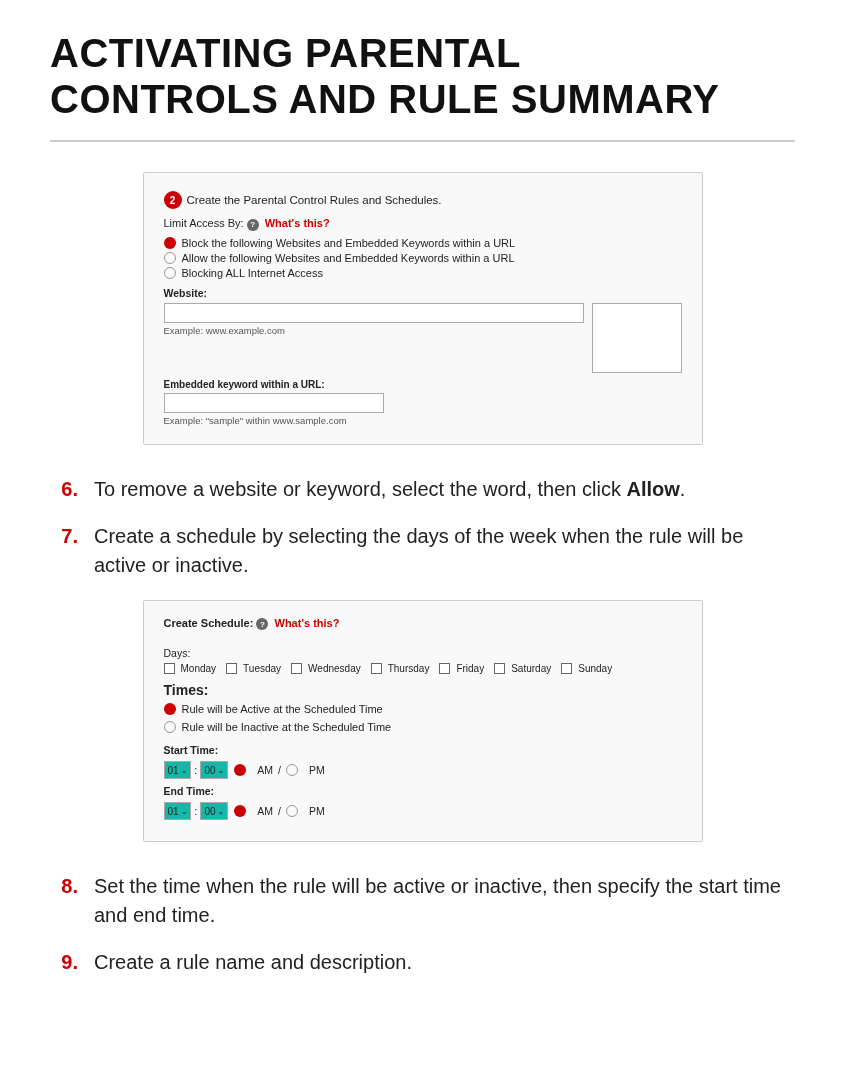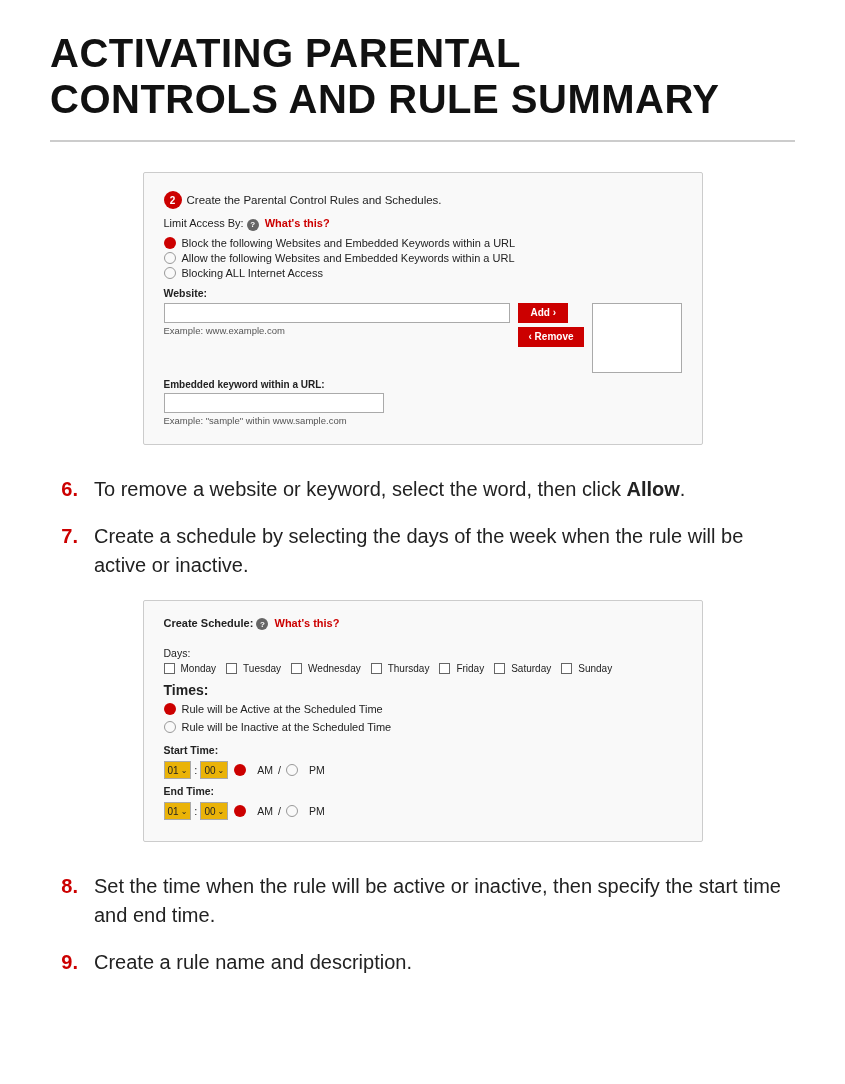--- a/index.html
+++ b/index.html
@@ -278,21 +278,21 @@
     }
 
     .time-label-text {
       font-weight: bold;
       margin-right: 6px;
       font-size: 10.5px;
     }
 
     .time-select {
       border: 1px solid #aaa;
-      background: #eab308;
+      background: #14b8a6;
       padding: 1px 3px;
       font-size: 10px;
       display: inline-flex;
       align-items: center;
       height: 18px;
     }
 
     .time-select .chevron {
       font-size: 8px;
       margin-left: 2px;
@@ -358,24 +358,20 @@
   <div class="radio-row">
     <span class="radio-dot-empty"></span>
     <span>Blocking ALL Internet Access</span>
   </div>
 
   <div class="website-label">Website:</div>
   <div class="website-row">
     <div class="website-input-area">
       <div class="fake-input"></div>
       <div class="input-hint">Example: www.example.com</div>
-    </div>
-    <div class="buttons-col">
-      <button class="btn-add">Add ›</button>
-      <button class="btn-remove">‹ Remove</button>
     </div>
     <div class="list-area"></div>
   </div>
 
   <div class="keyword-label">Embedded keyword within a URL:</div>
   <div class="fake-input" style="width:220px;"></div>
   <div class="input-hint">Example: "sample" within www.sample.com</div>
 </div>
 
 <ul class="numbered-list">

